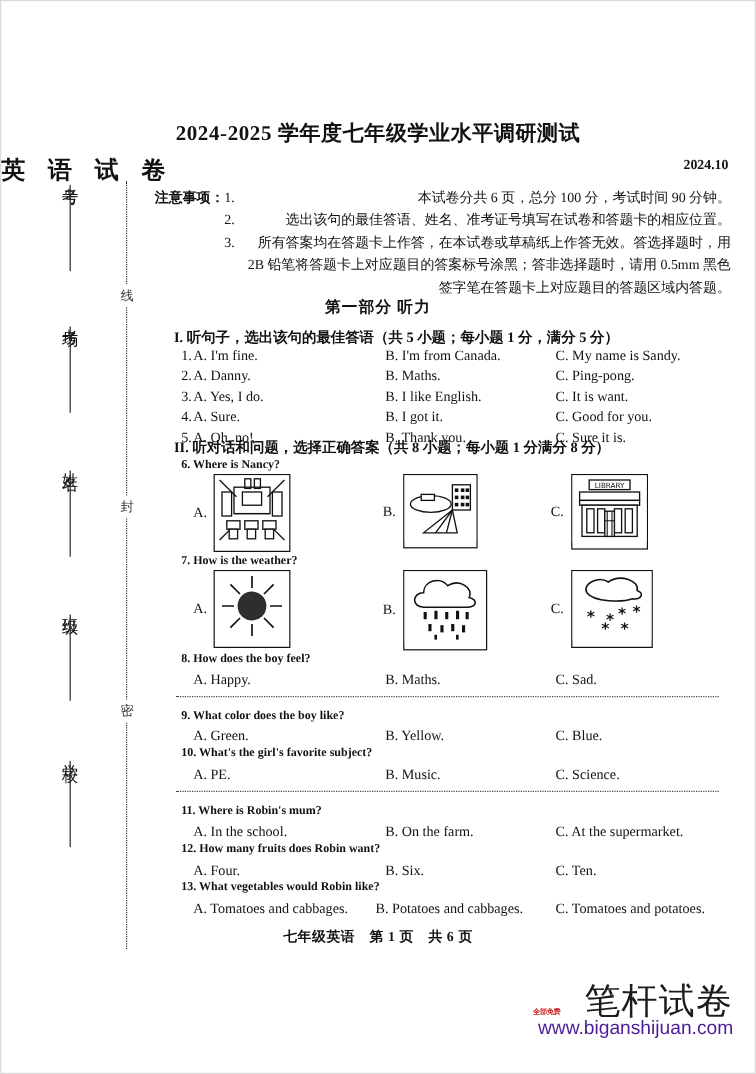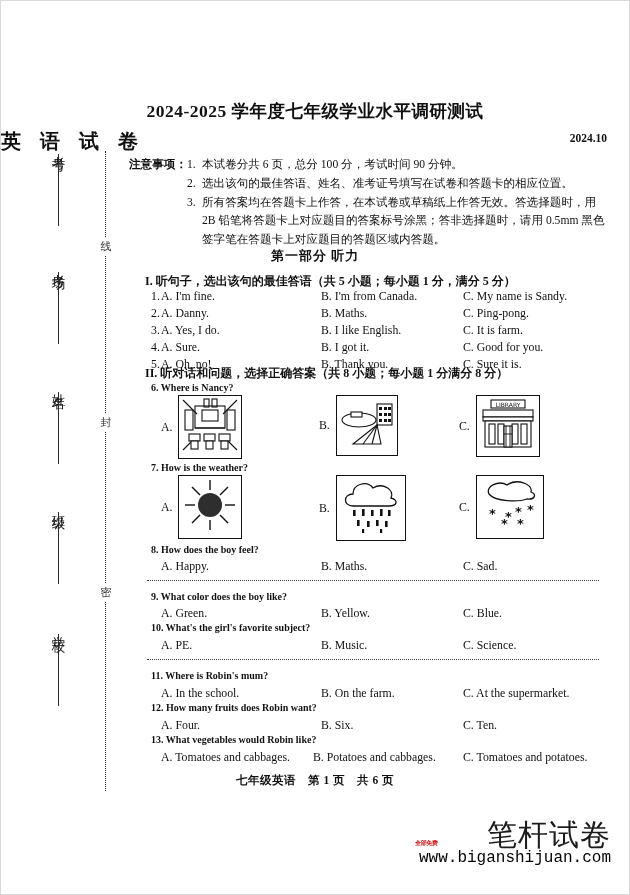--- a/index.html
+++ b/index.html
@@ -101,21 +101,21 @@
     font-weight: bold;
     white-space: nowrap;
     flex: 0 0 auto;
   }
   .notes-items { flex: 1 1 auto; }
   .note-item {
     display: flex;
     align-items: flex-start;
   }
   .note-num { flex: 0 0 auto; width: 15px; }
-  .note-text { flex: 1 1 auto; }
+  .note-text { flex: 1 1 auto; text-align: right; }
 
   
   .part-heading {
     position: absolute;
     left: 0; right: 0; top: 246px;
     text-align: center;
     font-size: 13px;
     font-weight: bold;
     letter-spacing: 1px;
   }
@@ -185,23 +185,23 @@
     text-align: right;
   }
   .wm-cn {
     font-family: "DejaVu Sans", sans-serif;
     font-size: 30px;
     color: #1c1c1c;
     letter-spacing: 1px;
     line-height: 1.05;
   }
   .wm-url {
-    font-family: Liberation Mono, monospace;
+    font-family: Liberation Sans, sans-serif;
     font-size: 16px;
-    color: #000000;
+    color: #4c1d95;
     letter-spacing: 0px;
     margin-top: -2px;
   }
   .wm-free {
     position: absolute;
     left: -4px; bottom: 19px;
     font-family: "DejaVu Sans", sans-serif;
     font-size: 6px;
     color: #cc2222;
     font-weight: bold;
@@ -285,21 +285,21 @@
   <div class="opt-row" style="top:305px;">
     <span class="opt" style="left:0;">2.</span>
     <span class="opt opt-a">A. Danny.</span>
     <span class="opt opt-b">B. Maths.</span>
     <span class="opt opt-c">C. Ping-pong.</span>
   </div>
   <div class="opt-row" style="top:322px;">
     <span class="opt" style="left:0;">3.</span>
     <span class="opt opt-a">A. Yes, I do.</span>
     <span class="opt opt-b">B. I like English.</span>
-    <span class="opt opt-c">C. It is farm.</span>
+    <span class="opt opt-c">C. It is want.</span>
   </div>
   <div class="opt-row" style="top:339px;">
     <span class="opt" style="left:0;">4.</span>
     <span class="opt opt-a">A. Sure.</span>
     <span class="opt opt-b">B. I got it.</span>
     <span class="opt opt-c">C. Good for you.</span>
   </div>
   <div class="opt-row" style="top:356px;">
     <span class="opt" style="left:0;">5.</span>
     <span class="opt opt-a">A. Oh, no!</span>

